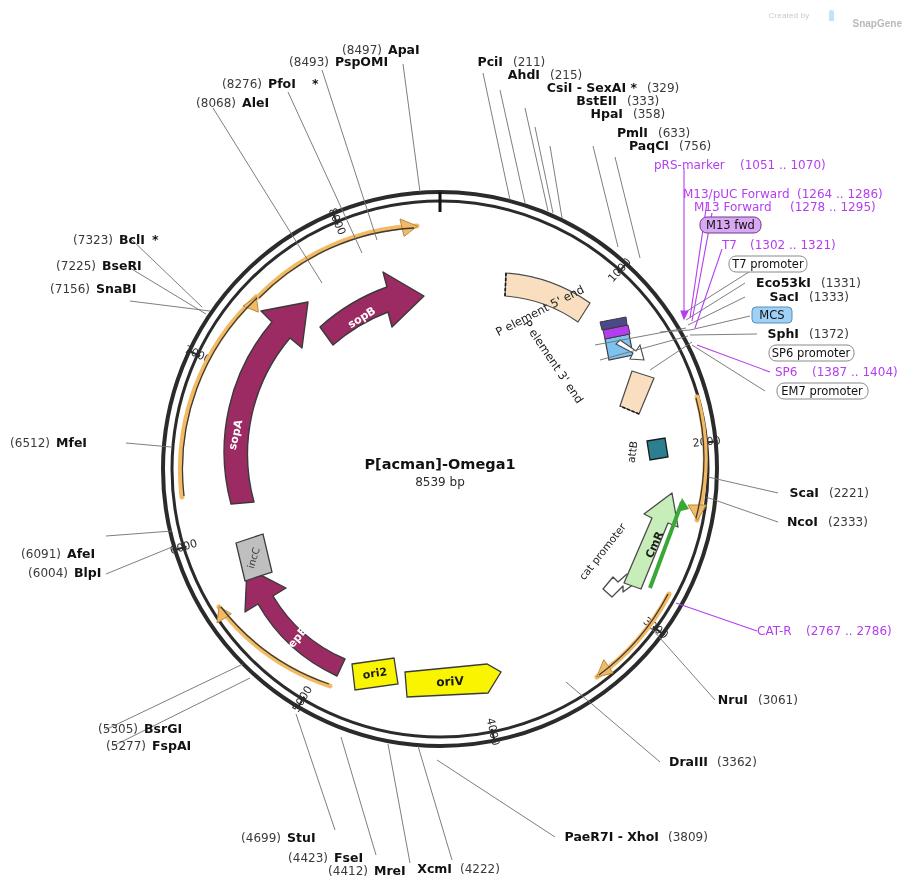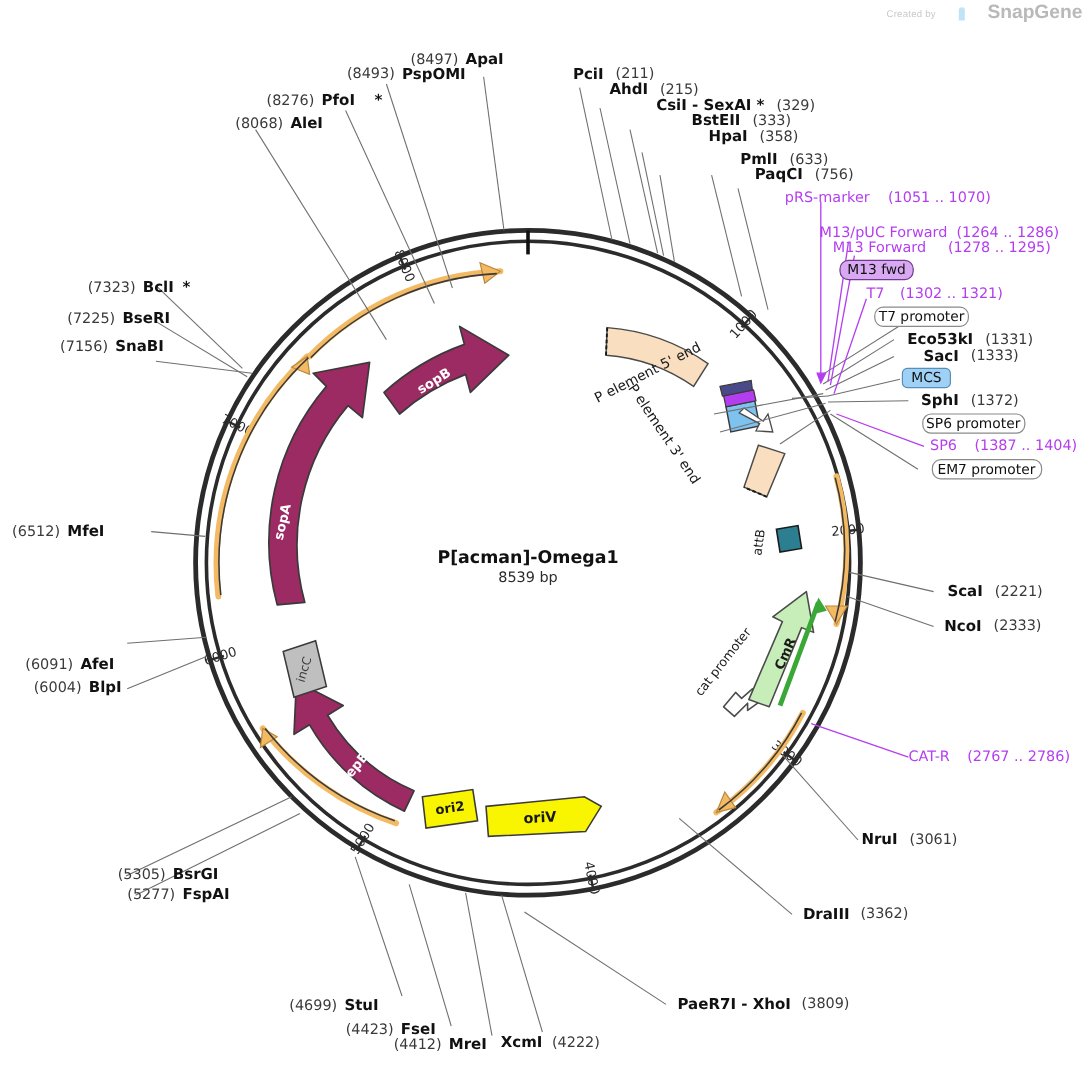--- a/index.html
+++ b/index.html
@@ -2,21 +2,21 @@
 <html><head>
 <meta charset="utf-8">
 <style>
   html,body{margin:0;padding:0;background:#ffffff;}
   body{width:908px;height:888px;position:relative;overflow:hidden;
        font-family:"DejaVu Sans","Liberation Sans",sans-serif;}
   #map{position:absolute;left:0;top:0;width:908px;height:888px;}
   .wm{position:absolute;right:6px;top:2px;font-size:8px;color:#c9c9c9;
       font-family:"Liberation Sans",sans-serif;letter-spacing:.2px;
       display:flex;align-items:center;gap:19px;}
-  .wm .wm-b{font-size:16px;color:#b9b9b9;font-weight:600;letter-spacing:0;}
+  .wm .wm-b{font-size:10px;color:#b9b9b9;font-weight:600;letter-spacing:0;margin-top:16px;}
   .wm .wm-logo{display:inline-block;width:5px;height:11px;border-radius:3px 3px 0 0;
       background:#bfe3f7;}
   text{dominant-baseline:middle;}
 </style>
 </head>
 <body>
 
 <div class="wm">
   <span>Created by</span>
   <span class="wm-logo"></span>

